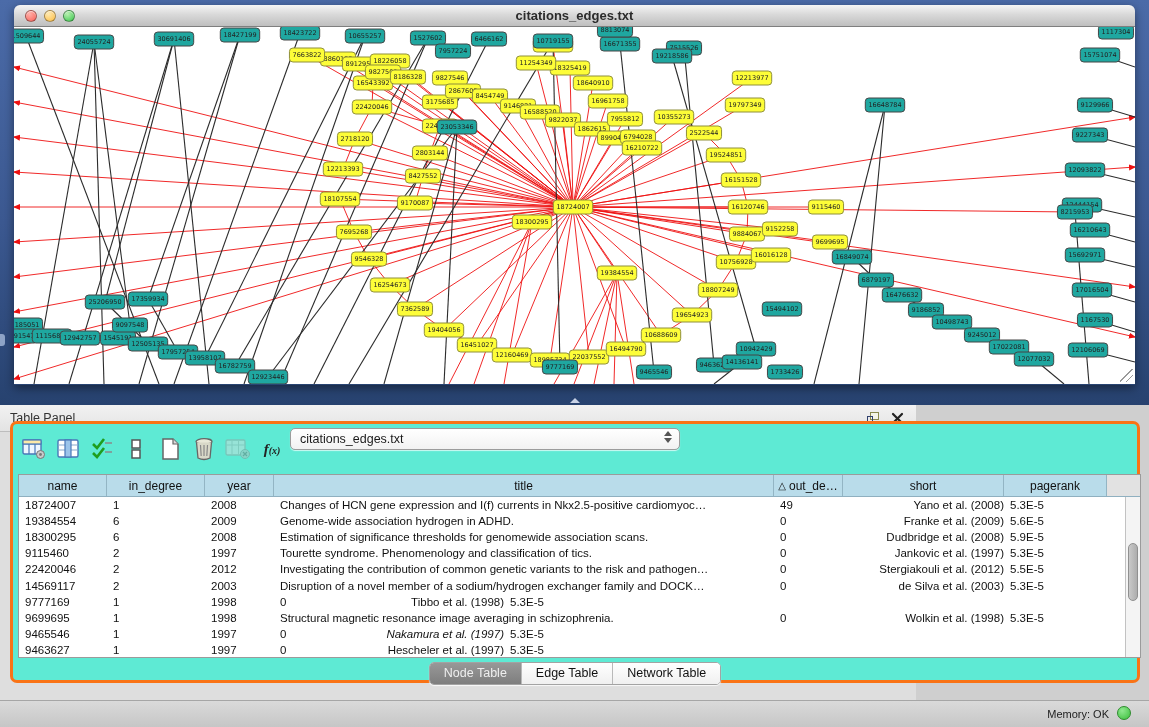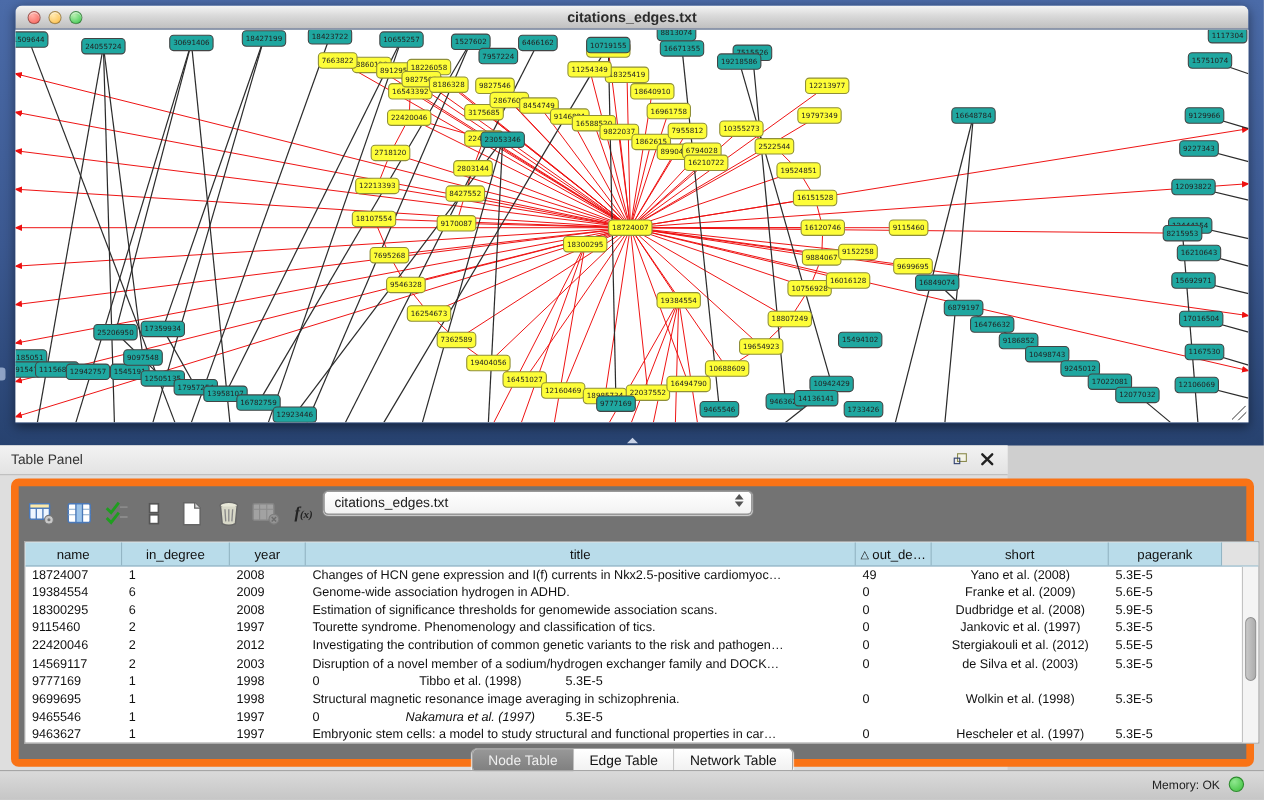--- a/index.html
+++ b/index.html
@@ -34,22 +34,22 @@
   
   .table-panel { position:absolute; left:0; top:405px; width:916px; height:295px; background:#dedede; }
   .panel-titlebar { position:relative; height:27px;
     background:linear-gradient(180deg,#f2f2f2,#e3e3e3); border-bottom:1px solid #bdbdbd; }
   .panel-titlebar .ptitle { position:absolute; left:10px; top:6px; font-size:12.5px; color:#333; }
   .float-icon { position:absolute; right:36px; top:7px; width:13px; height:12px; }
   .float-icon .sq1 { position:absolute; left:3px; top:0; width:9px; height:8px; border:1.5px solid #8a8a4e; background:#f4f4e8; }
   .float-icon .sq2 { position:absolute; left:0; top:4px; width:6px; height:6px; border:1.5px solid #31416e; background:transparent; }
   .close-icon { position:absolute; right:12px; top:6px; width:13px; height:13px; }
 
-  .panel-box { position:absolute; left:10px; top:30px; width:1130px; height:262px;
-    background:#737373; border:7px solid #f97316; border-radius:7px; }
+  .panel-box { position:absolute; left:10px; top:16px; width:1130px; height:262px;
+    background:#5eead4; border:3px solid #f97316; border-radius:7px; }
 
   
   .toolbar { position:absolute; left:6px; top:10px; height:30px; display:flex; align-items:center; }
   .tb-btn { width:30px; height:28px; display:flex; align-items:center; justify-content:center; margin-right:4px; }
   .tb-btn.disabled { opacity:.45; }
   .fx { font-family:"Liberation Serif", serif; font-style:italic; font-weight:bold; font-size:15px; color:#222; }
   .fx small { font-size:10px; }
   .combo { position:absolute; left:277px; top:4px; width:390px; height:22px; background:linear-gradient(180deg,#ffffff,#f2f2f2);
     border:1px solid #9c9c9c; border-radius:5px; display:flex; align-items:center; padding-left:9px;
     font-size:12.5px; color:#1a1a1a; box-shadow:0 1px 1px rgba(255,255,255,.7); }
@@ -61,21 +61,21 @@
   .tablewrap { position:absolute; left:5px; top:50px; width:1123px; height:184px;
     background:#ffffff; border:1px solid #9b9b9b; overflow:hidden; }
   .thead { display:flex; height:22px; background:#b9dcea; border-bottom:1px solid #8fb0c0; }
   .th { display:flex; align-items:center; justify-content:center; font-size:12px; color:#111;
     border-right:1px solid #93b5c4; height:100%; overflow:hidden; white-space:nowrap; }
   .th .sortg { margin-right:3px; font-size:10px; }
   .th.filler { background:#e2e2e2; border-right:none; }
   .tbody { position:relative; height:161px; overflow:hidden; }
   .trow { display:flex; height:16.1px; align-items:center; }
   .td { font-size:11.5px; color:#111; padding-left:6px; overflow:hidden; white-space:nowrap; }
-  .td.center { text-align:center; padding-left:0; }
+  .td.center { text-align:right; padding-left:0; }
   .vscroll { position:absolute; right:0; top:0; bottom:0; width:15px; background:#f4f4f4; border-left:1px solid #c2c2c2; }
   .vthumb { position:absolute; left:2px; top:46px; width:10px; height:58px; border-radius:5px;
     background:linear-gradient(90deg,#c9c9c9,#adadad); border:1px solid #909090; }
 
   
   .tabs-row { position:absolute; left:0; top:238px; width:100%; display:flex; justify-content:center; }
   .seg { display:flex; border:1px solid #a3a3a3; border-radius:5px; overflow:hidden; background:#fff;
     box-shadow:0 1px 1px rgba(255,255,255,.8); }
   .seg .tab { padding:3px 14px 4px 14px; font-size:12.5px; color:#111; background:linear-gradient(180deg,#ffffff,#f0f0f0);
     border-right:1px solid #b9b9b9; }
@@ -932,21 +932,20 @@
               <div class="td" style="width: 98px;">1</div>
               <div class="td" style="width: 69px;">1997</div>
               <div class="td" style="width: 69px;">0</div>
               <div class="td center" style="width: 161px; font-style: italic;">Nakamura et al. (1997)</div>
               <div class="td" style="width: 103px;">5.3E-5</div>
             </div>
             <div class="trow">
               <div class="td" style="width: 88px;">9463627</div>
               <div class="td" style="width: 98px;">1</div>
               <div class="td" style="width: 69px;">1997</div>
-              <div class="td" style="width: 500px;">Embryonic stem cells: a model to study structural and functional properties in car…</div>
               <div class="td" style="width: 69px;">0</div>
               <div class="td center" style="width: 161px;">Hescheler et al. (1997)</div>
               <div class="td" style="width: 103px;">5.3E-5</div>
             </div>
             <div class="vscroll">
             <div class="vthumb"></div>
           </div>
         </div>
       </div>
 

